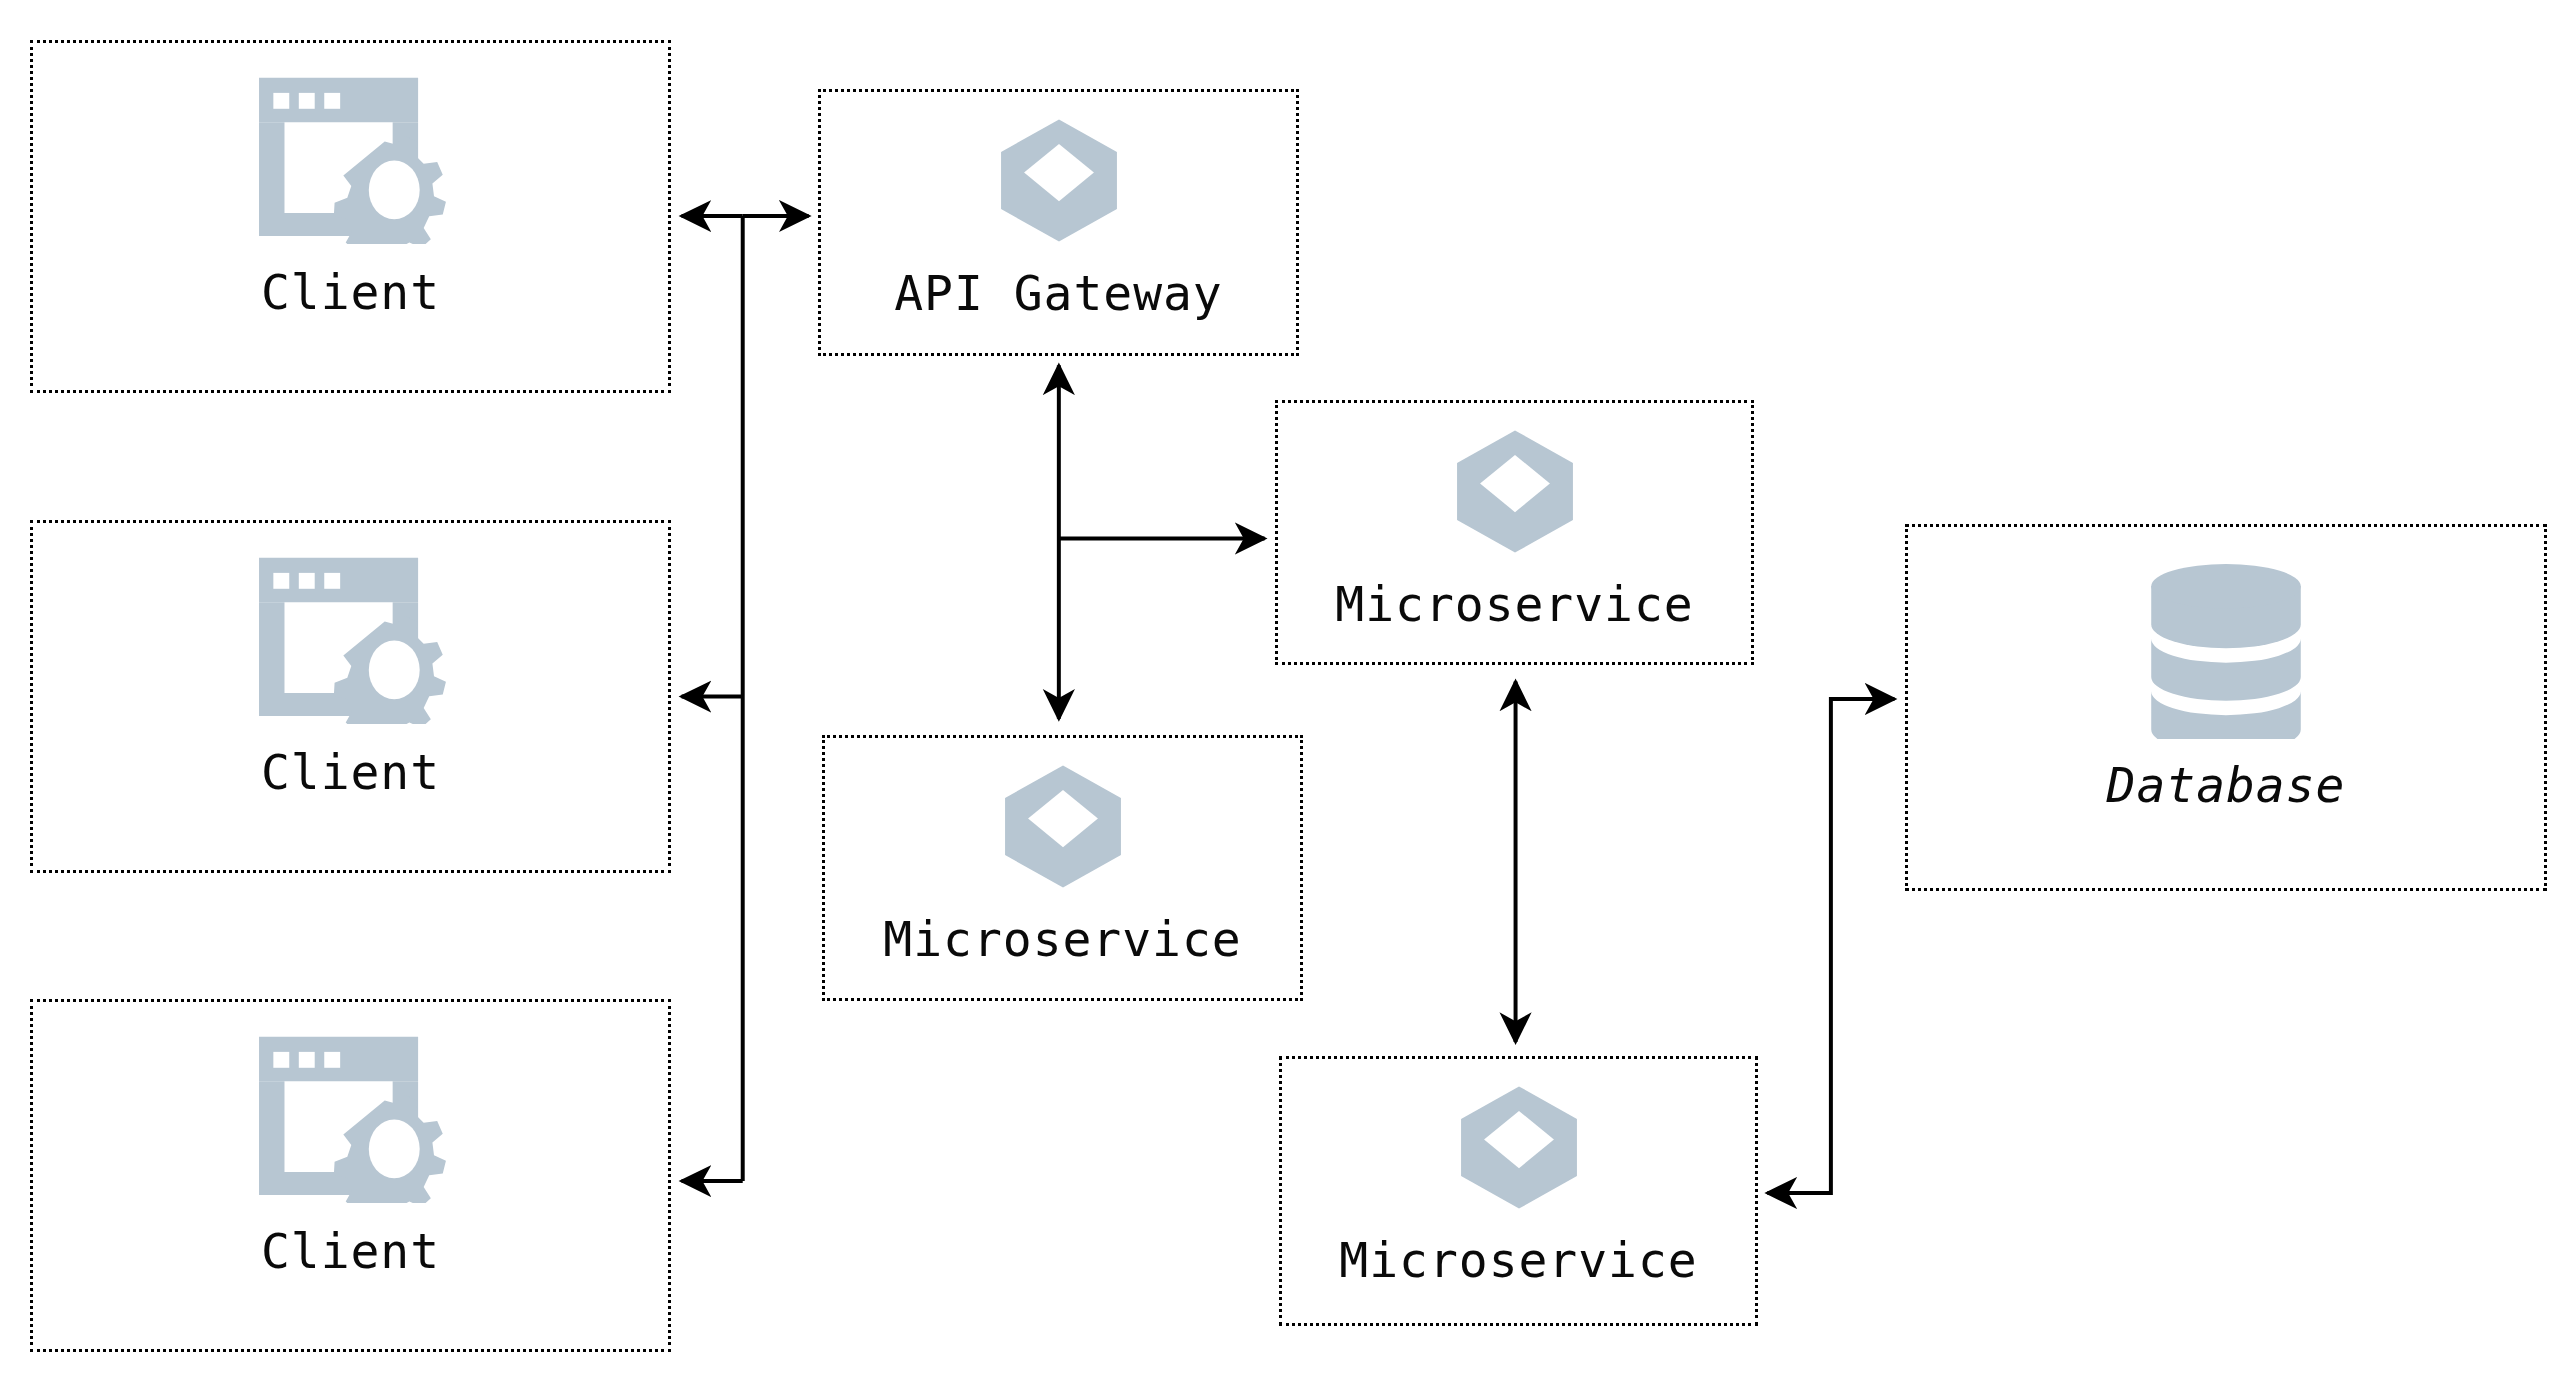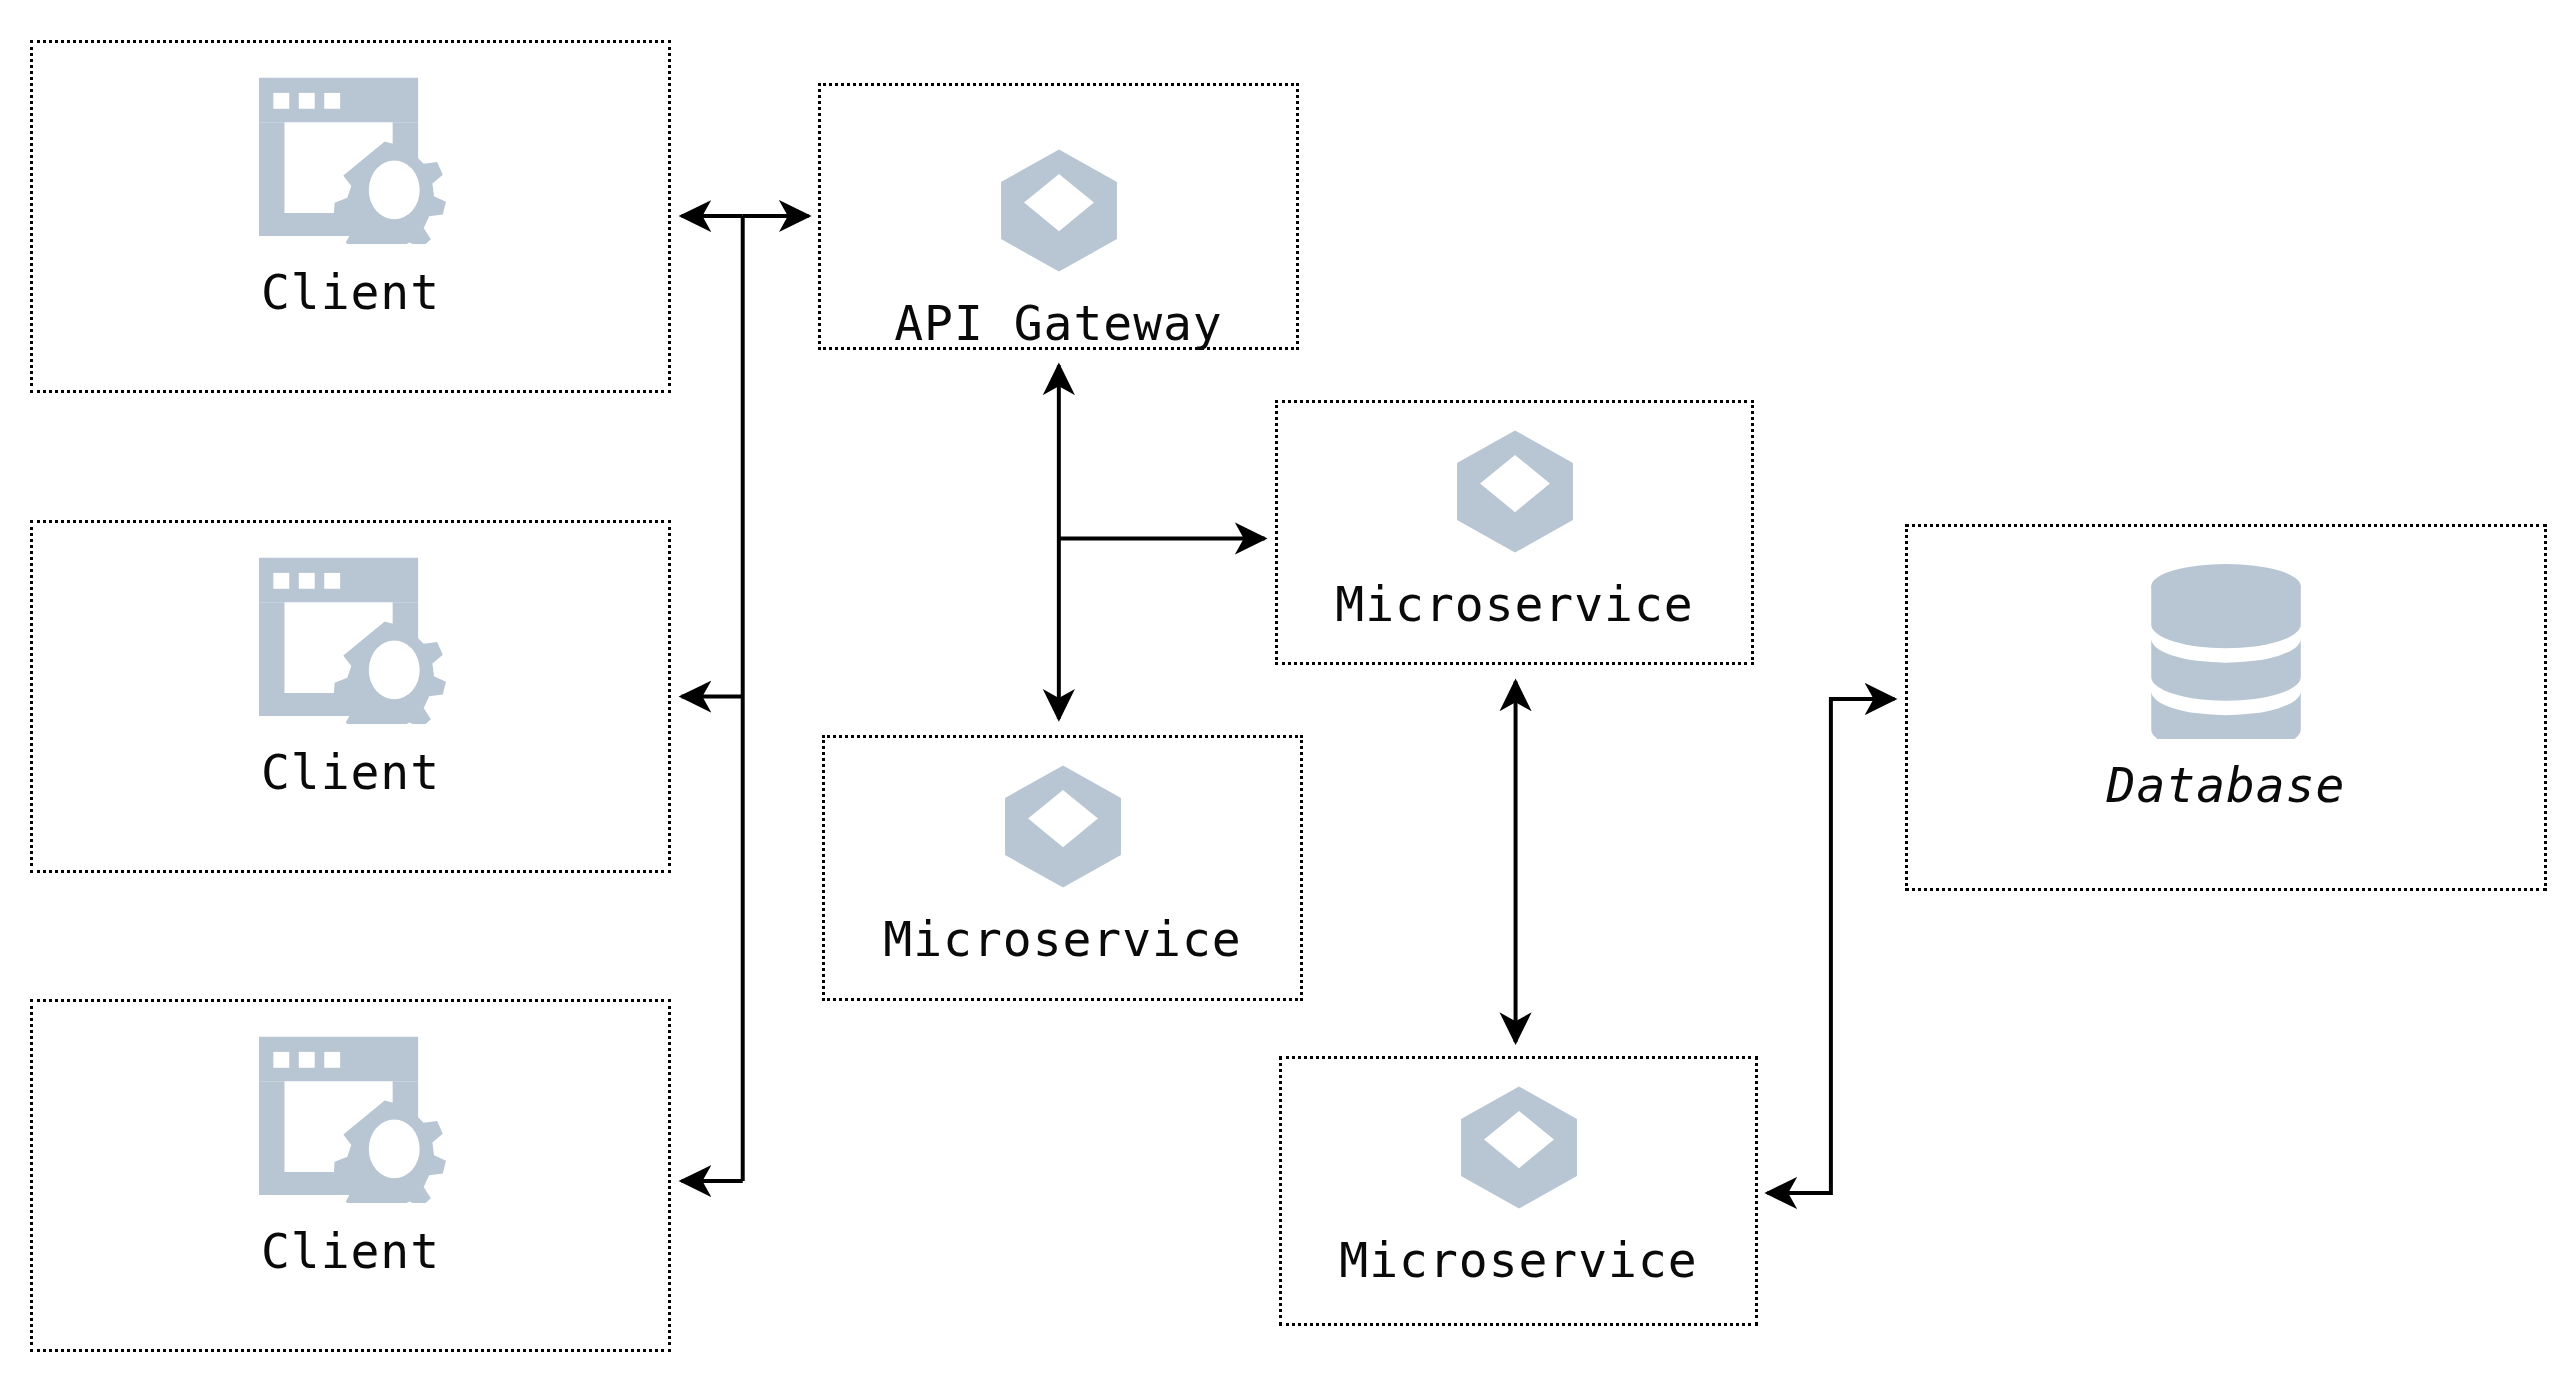--- a/index.html
+++ b/index.html
@@ -167,21 +167,21 @@
                    l15 7 l-4 16 l-17 2 l-7 15 l9 14 l-12 11 l-15 -7 l-14 8 l-3 17
                    l-17 0 l-5 -16 l-15 -6 l-14 9 l-12 -12 l8 -14 l-6 -15 l-17 -4
                    l1 -17 l16 -6 l5 -15 l-10 -13 Z"></path>
         </g>
         <ellipse cx="180" cy="147" rx="32" ry="37" fill="#ffffff"></ellipse>
       </svg>
     </span>
     <span class="node-label" style="margin-top:20.7px;">Client</span>
   </div>
 
-  <div class="node" style="left:818px; top:83px; width:481px; height:267px;justify-content:flex-end;">
+  <div class="node" style="left:818px; top:89px; width:481px; height:267px;">
     <span class="node-icon" style="margin-top:25.4px;">
       <svg width="124" height="127" viewBox="0 0 156 160">
         <path fill="#b7c6d2" d="M78 3 L151 44 L151 116 L78 157 L5 116 L5 44 Z"></path>
         <path fill="#ffffff" d="M78 34 L122 70 L78 106 L34 70 Z"></path>
       </svg>
     </span>
     <span class="node-label" style="margin-top:22px;">API Gateway</span>
   </div>
 
   <div class="node" style="left:1275px; top:400px; width:479px; height:265px;">

